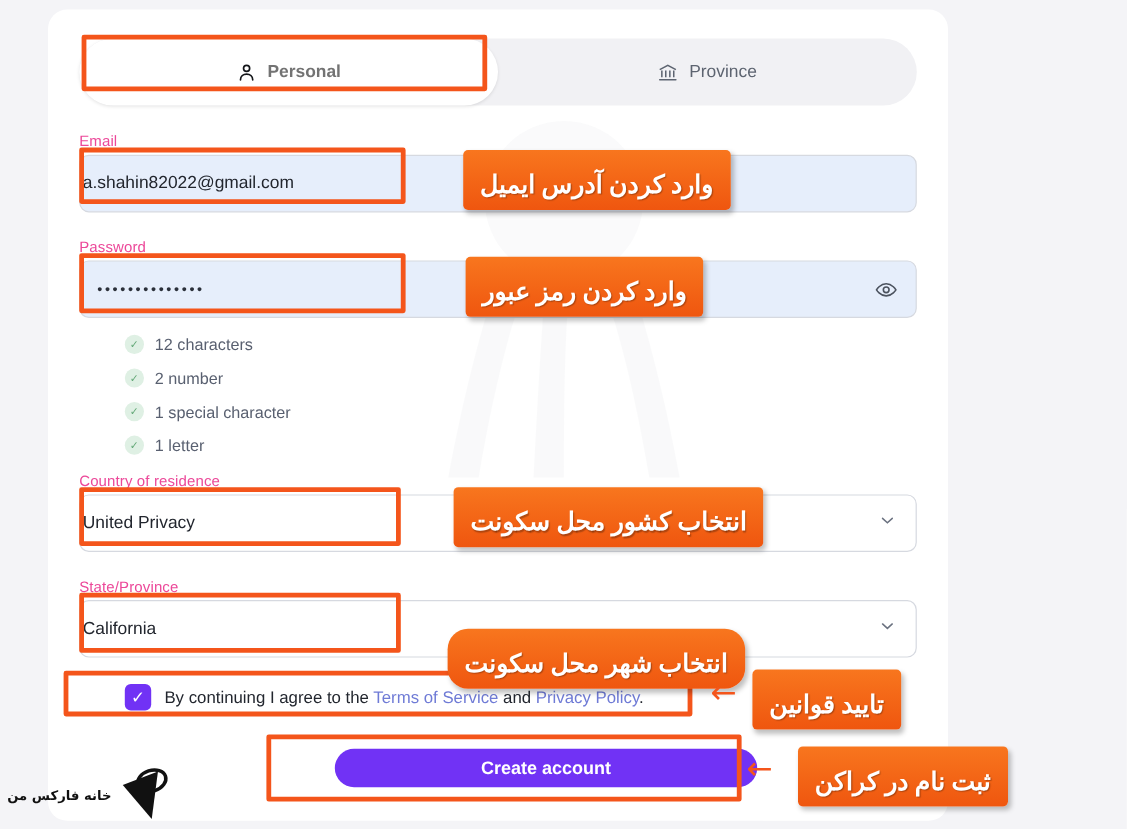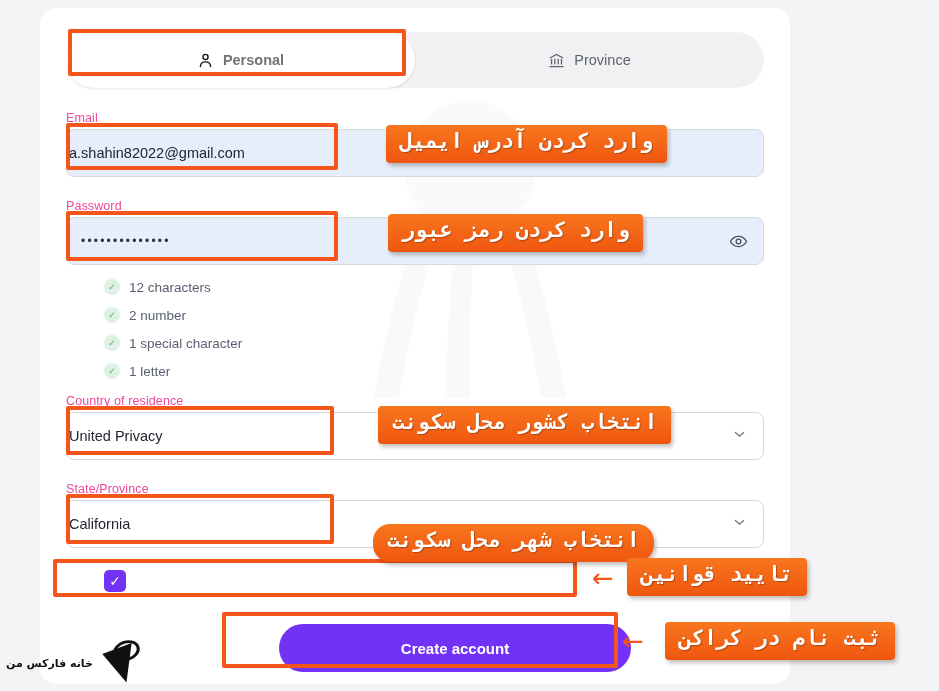--- a/index.html
+++ b/index.html
@@ -165,21 +165,21 @@
     flex: none;
   }
   .terms-link { color: #6f7bd6; cursor: pointer; }
 
   
   #create-account {
     position: absolute;
     left: 239px;
     top: 616px;
     width: 352px;
-    height: 48px;
+    height: 32px;
     border: none;
     border-radius: 24px;
     background: #7132f5;
     color: #ffffff;
     font-family: "Liberation Sans", sans-serif;
     font-size: 15px;
     font-weight: 700;
     cursor: pointer;
   }
 
@@ -190,25 +190,25 @@
     border-radius: 2px;
     box-sizing: border-box;
     pointer-events: none;
   }
 
   
   .callout {
     position: absolute;
     background: linear-gradient(180deg,#f8761e 0%, #ef560f 100%);
     color: #ffffff;
-    font-family: Liberation Mono, monospace;
+    font-family: Liberation Serif, serif;
     font-weight: 700;
     font-size: 21px;
     line-height: 1;
-    padding: 7px 14px 10px 14px;
+    padding: 19px 14px 10px 14px;
     border-radius: 4px;
     direction: rtl;
     white-space: nowrap;
     box-shadow: 2px 3px 4px rgba(0,0,0,.25);
     text-shadow: 1px 1px 1px rgba(0,0,0,.28);
   }
 
   .arrow {
     position: absolute;
     color: #f4551b;
@@ -318,20 +318,23 @@
     <span class="input-value">California</span>
     <span class="chevron">
       <svg width="15" height="15" viewBox="0 0 24 24" fill="none" stroke="#6b7280" stroke-width="2" stroke-linecap="round">
         <path d="M5.5 9.5 12 15.5l6.5-6"></path>
       </svg>
     </span>
   </div>
 
   <div id="terms-row">
     <span id="terms-checkbox">✓</span>
+    <span>
+      <span>By continuing I agree to the </span><a class="terms-link">Terms of Service</a><span> and </span><a class="terms-link">Privacy Policy</a><span>.</span>
+    </span>
   </div>
 
   <button id="create-account">Create account</button>
 
 </div>
 
 <div class="hl" style="left:68px;  top:29px;  width:338px; height:47px;"></div>
 <div class="hl" style="left:66px;  top:123px; width:272px; height:47px;"></div>
 <div class="hl" style="left:66px;  top:211px; width:272px; height:50px;"></div>
 <div class="hl" style="left:66px;  top:406px; width:268px; height:49px;"></div>

